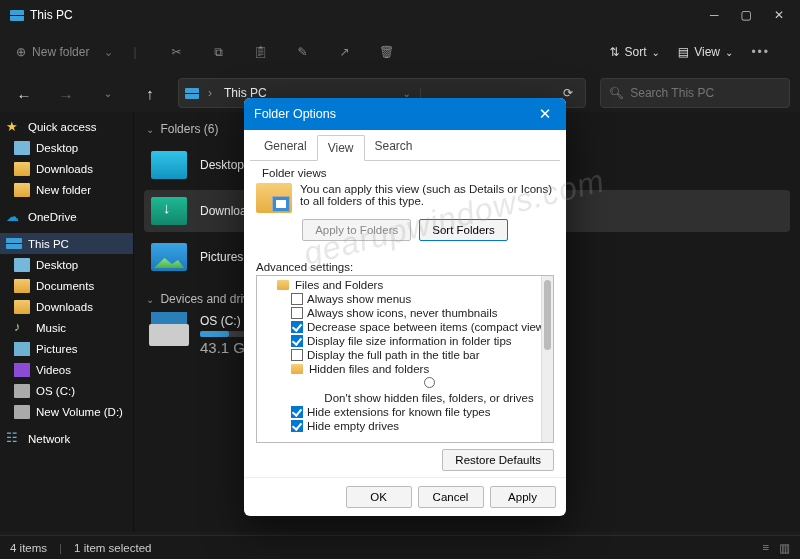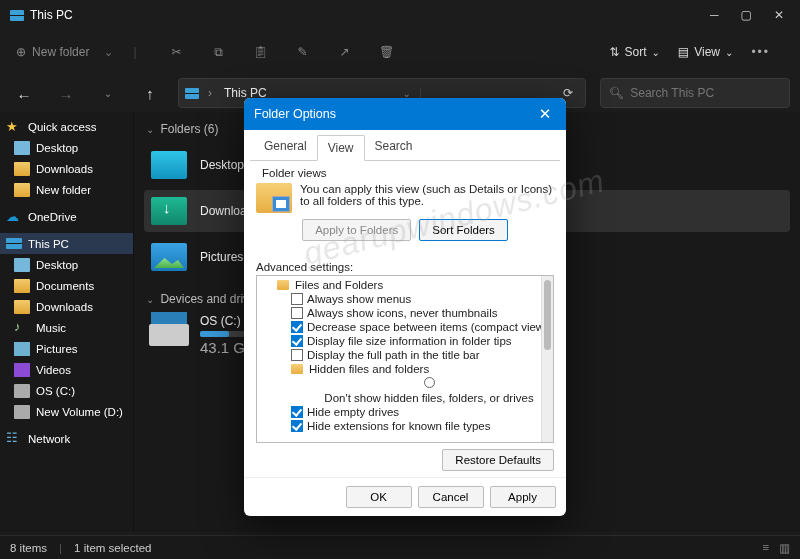--- a/index.html
+++ b/index.html
@@ -276,21 +276,21 @@
           <div class="lbl">OS (C:)</div>
           <div class="bar"></div>
           <div style="color:#aaa;font-size:15px;margin-top:2px">43.1 GB</div>
         </span>
       </div>
     </div>
   </div>
 </div>
 
 <div class="status">
-  <span>8 items</span>
+  <span>4 items</span>
   <span class="sep">|</span>
   <span>1 item selected</span>
   <div class="right">
     <span>≡</span>
     <span>▥</span>
   </div>
 </div>
 
 <div class="dlg">
   <div class="dlg-title">
@@ -343,25 +343,25 @@
         <li class="lvl2">
             <span class="fico"></span>
             <span>Hidden files and folders</span>
           </li>
         <li class="lvl3">
             <span class="rb"></span>
             <span>Don't show hidden files, folders, or drives</span>
           </li>
         <li class="lvl2">
             <span class="cb c"></span>
+            <span>Hide extensions for known file types</span>
+          </li>
+        <li class="lvl2">
+            <span class="cb c"></span>
             <span>Hide empty drives</span>
-          </li>
-        <li class="lvl2">
-            <span class="cb c"></span>
-            <span>Hide extensions for known file types</span>
           </li>
 
       </ul>
     </div>
     <div class="restore">
         <button class="wbtn" style="color:#000">Restore Defaults</button>
       </div>
   </div>
   <div class="dlg-foot">
     <button class="wbtn">OK</button>

